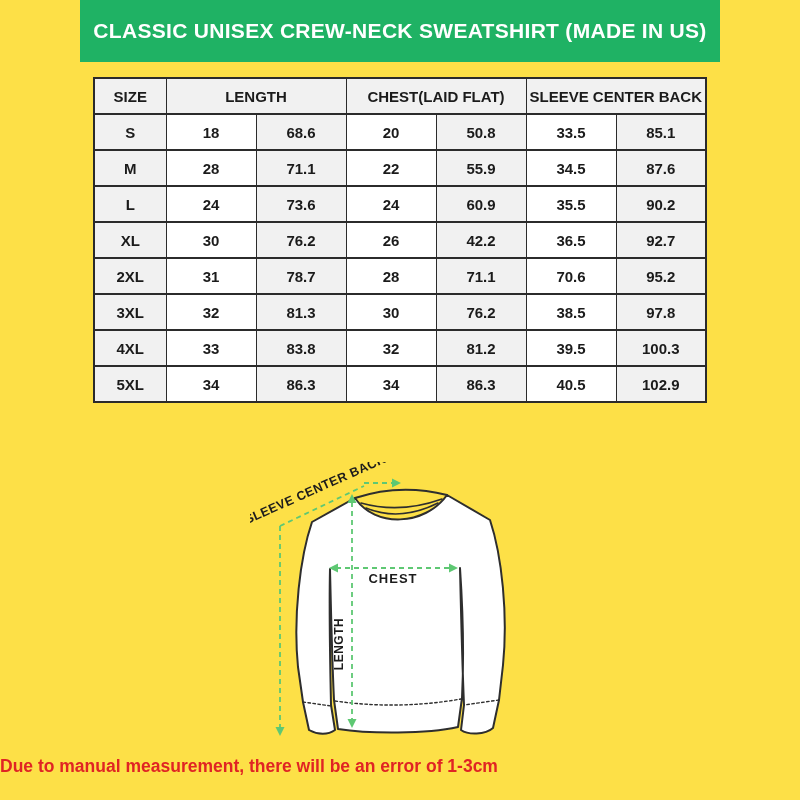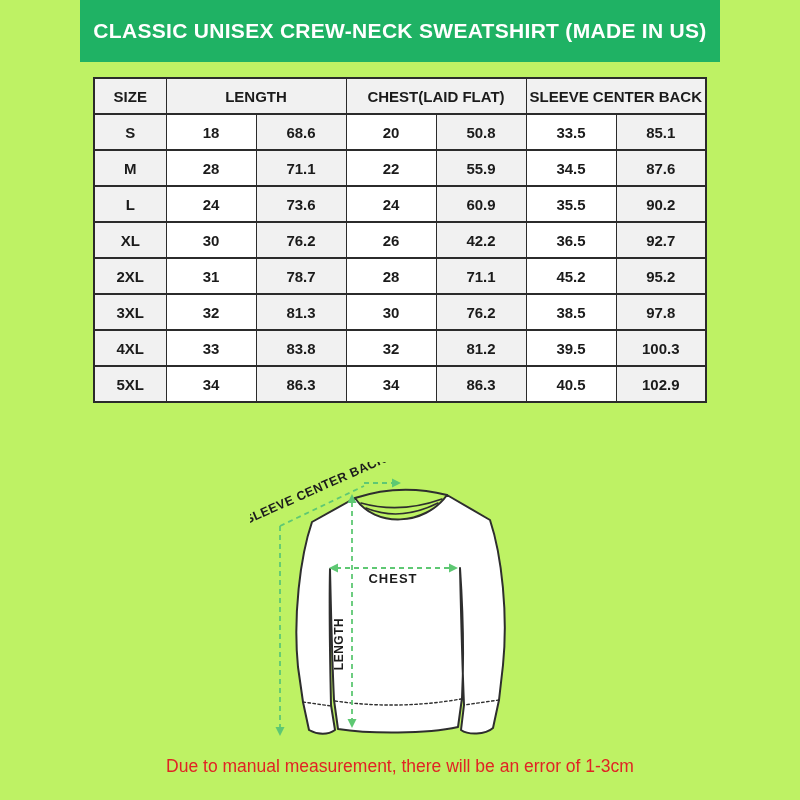--- a/index.html
+++ b/index.html
@@ -1,17 +1,17 @@
 <!DOCTYPE html>
 <html><head>
 <meta charset="utf-8">
 <style>
   html,body{margin:0;padding:0;background:#ffffff;}
   body{width:800px;height:800px;position:relative;font-family:"Liberation Sans",sans-serif;overflow:hidden;}
-  .stage{position:absolute;inset:0;background:#bef264;}
+  .stage{position:absolute;inset:0;background:#fde047;}
 
   
   .title-bar{
     position:absolute;left:80px;top:0;width:640px;height:62px;
     background:#1fb264;display:flex;align-items:center;justify-content:center;
   }
   .title-bar h1{
     margin:0;color:#ffffff;font-size:21px;font-weight:bold;letter-spacing:.3px;white-space:nowrap;
   }
 
@@ -31,22 +31,22 @@
   .g{background:#f1f1f1;}
   .w{background:#ffffff;}
 
   
   .diagram{position:absolute;left:250px;top:462px;width:300px;height:295px;}
   .diagram svg{display:block;}
   .diagram text{font-family:"Liberation Sans",sans-serif;font-weight:bold;fill:#1c1c1c;}
 
   
   .note{
-    position:absolute;left:0;top:756px;width:800px;text-align:center;
-    color:#e02424;font-size:17.5px;font-weight:normal;
+    position:absolute;left:0;top:756px;width:800px;
+    color:#e02424;font-size:17.5px;font-weight:bold;
   }
 </style>
 </head>
 <body>
 
 <div class="stage">
 
   <div class="title-bar">
     <h1>CLASSIC UNISEX CREW-NECK SWEATSHIRT (MADE IN US)</h1>
   </div>
@@ -106,21 +106,21 @@
           <td class="g">42.2</td>
           <td class="w">36.5</td>
           <td class="g">92.7</td>
         </tr>
         <tr>
           <th class="g">2XL</th>
           <td class="w">31</td>
           <td class="g">78.7</td>
           <td class="w">28</td>
           <td class="g">71.1</td>
-          <td class="w">45.2</td>
+          <td class="w">70.6</td>
           <td class="g">95.2</td>
         </tr>
         <tr>
           <th class="g">3XL</th>
           <td class="w">32</td>
           <td class="g">81.3</td>
           <td class="w">30</td>
           <td class="g">76.2</td>
           <td class="w">38.5</td>
           <td class="g">97.8</td>

